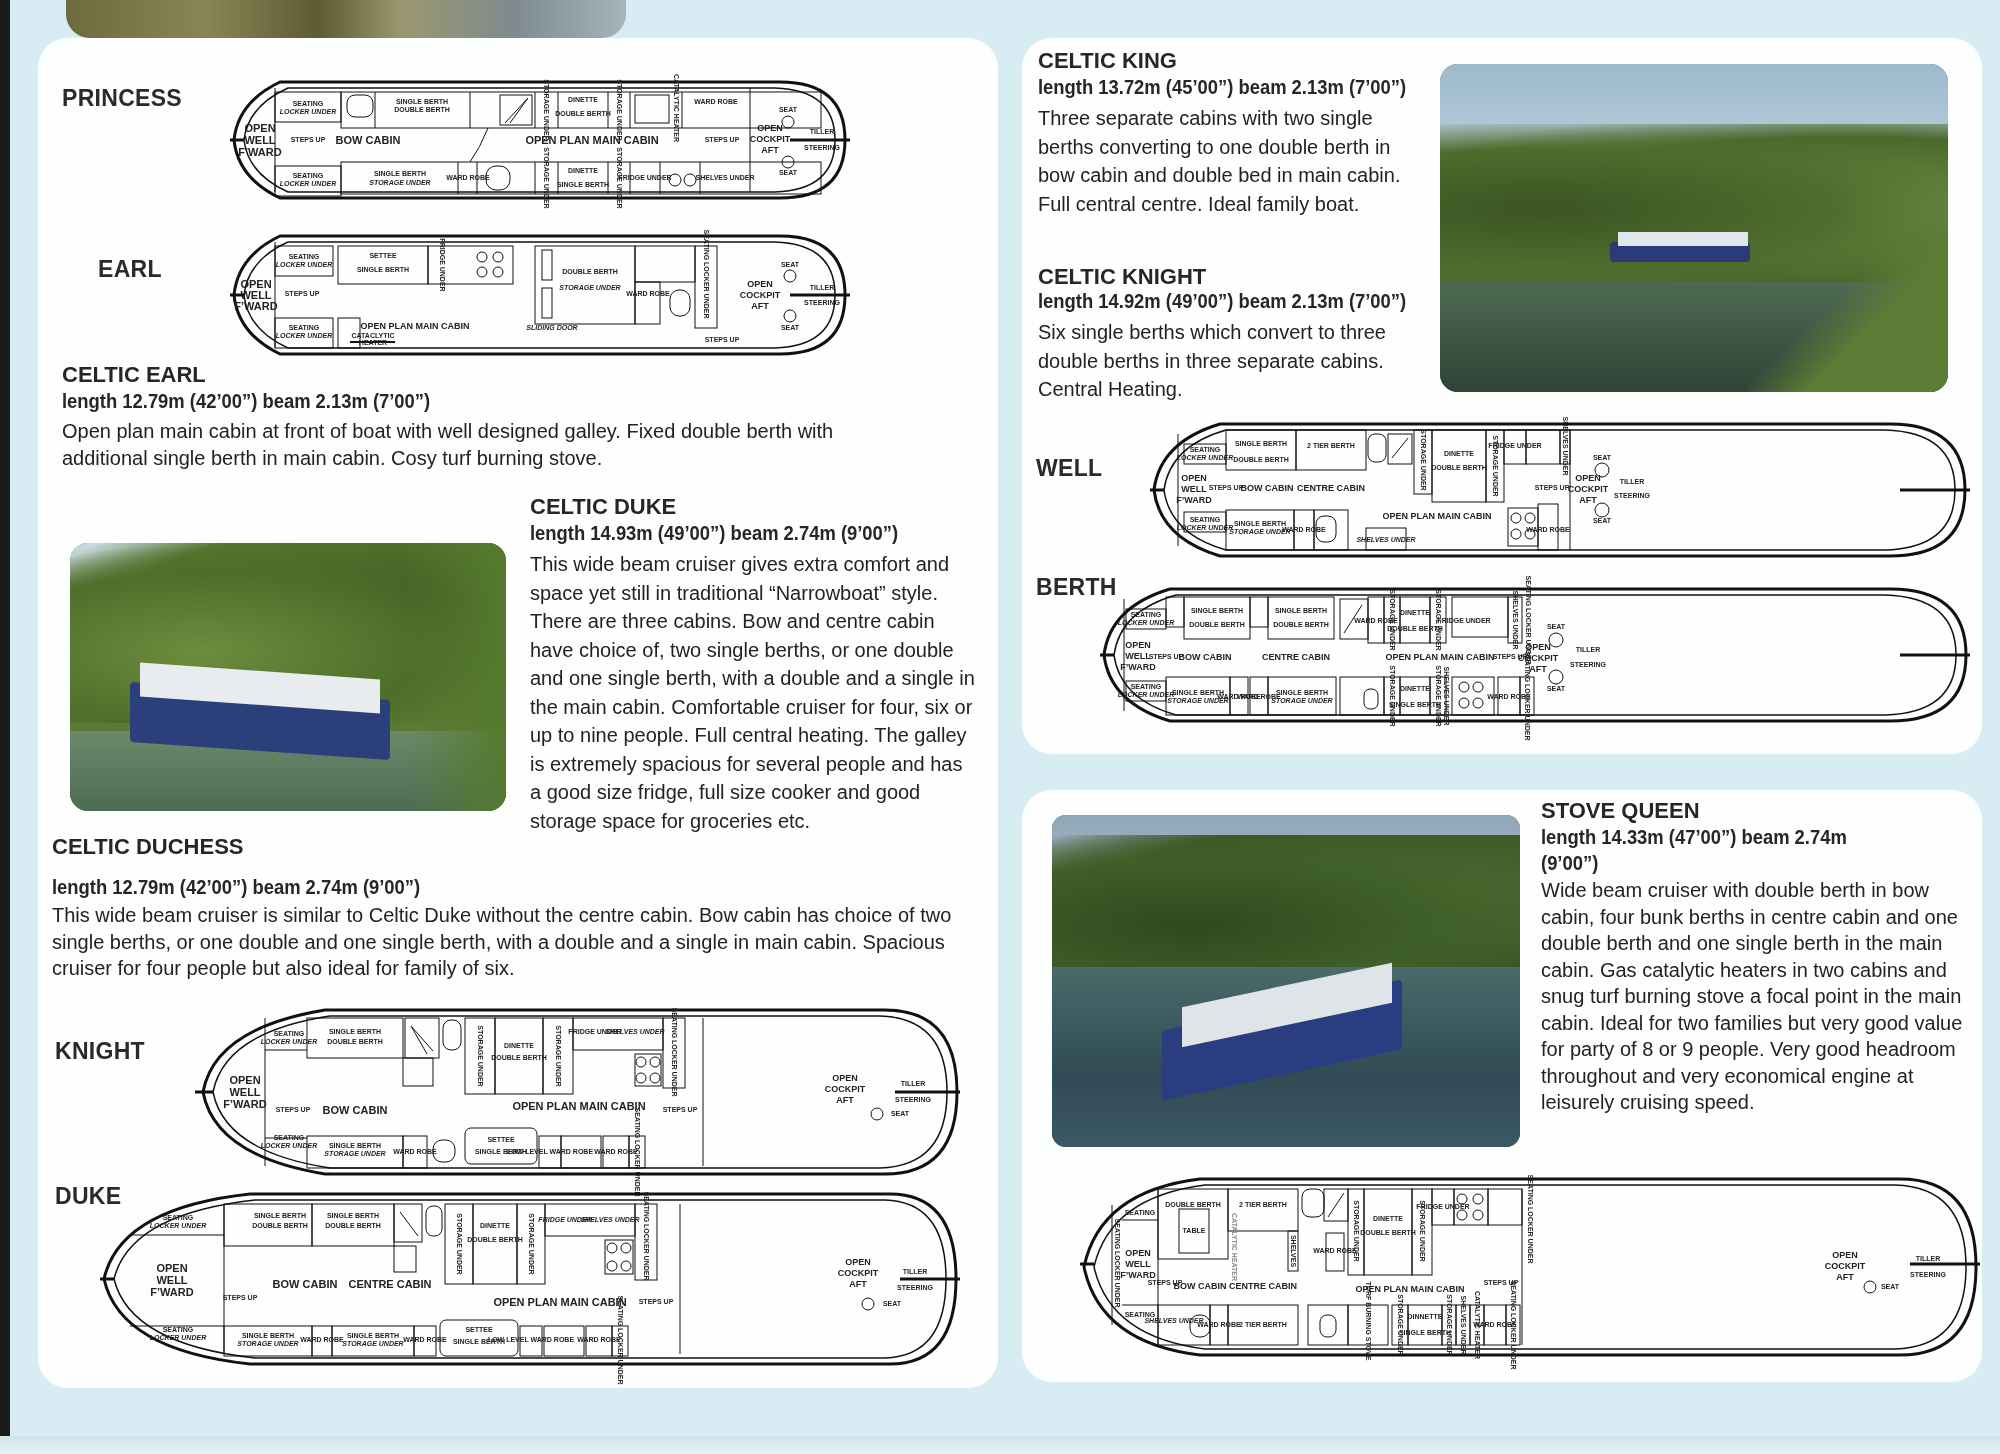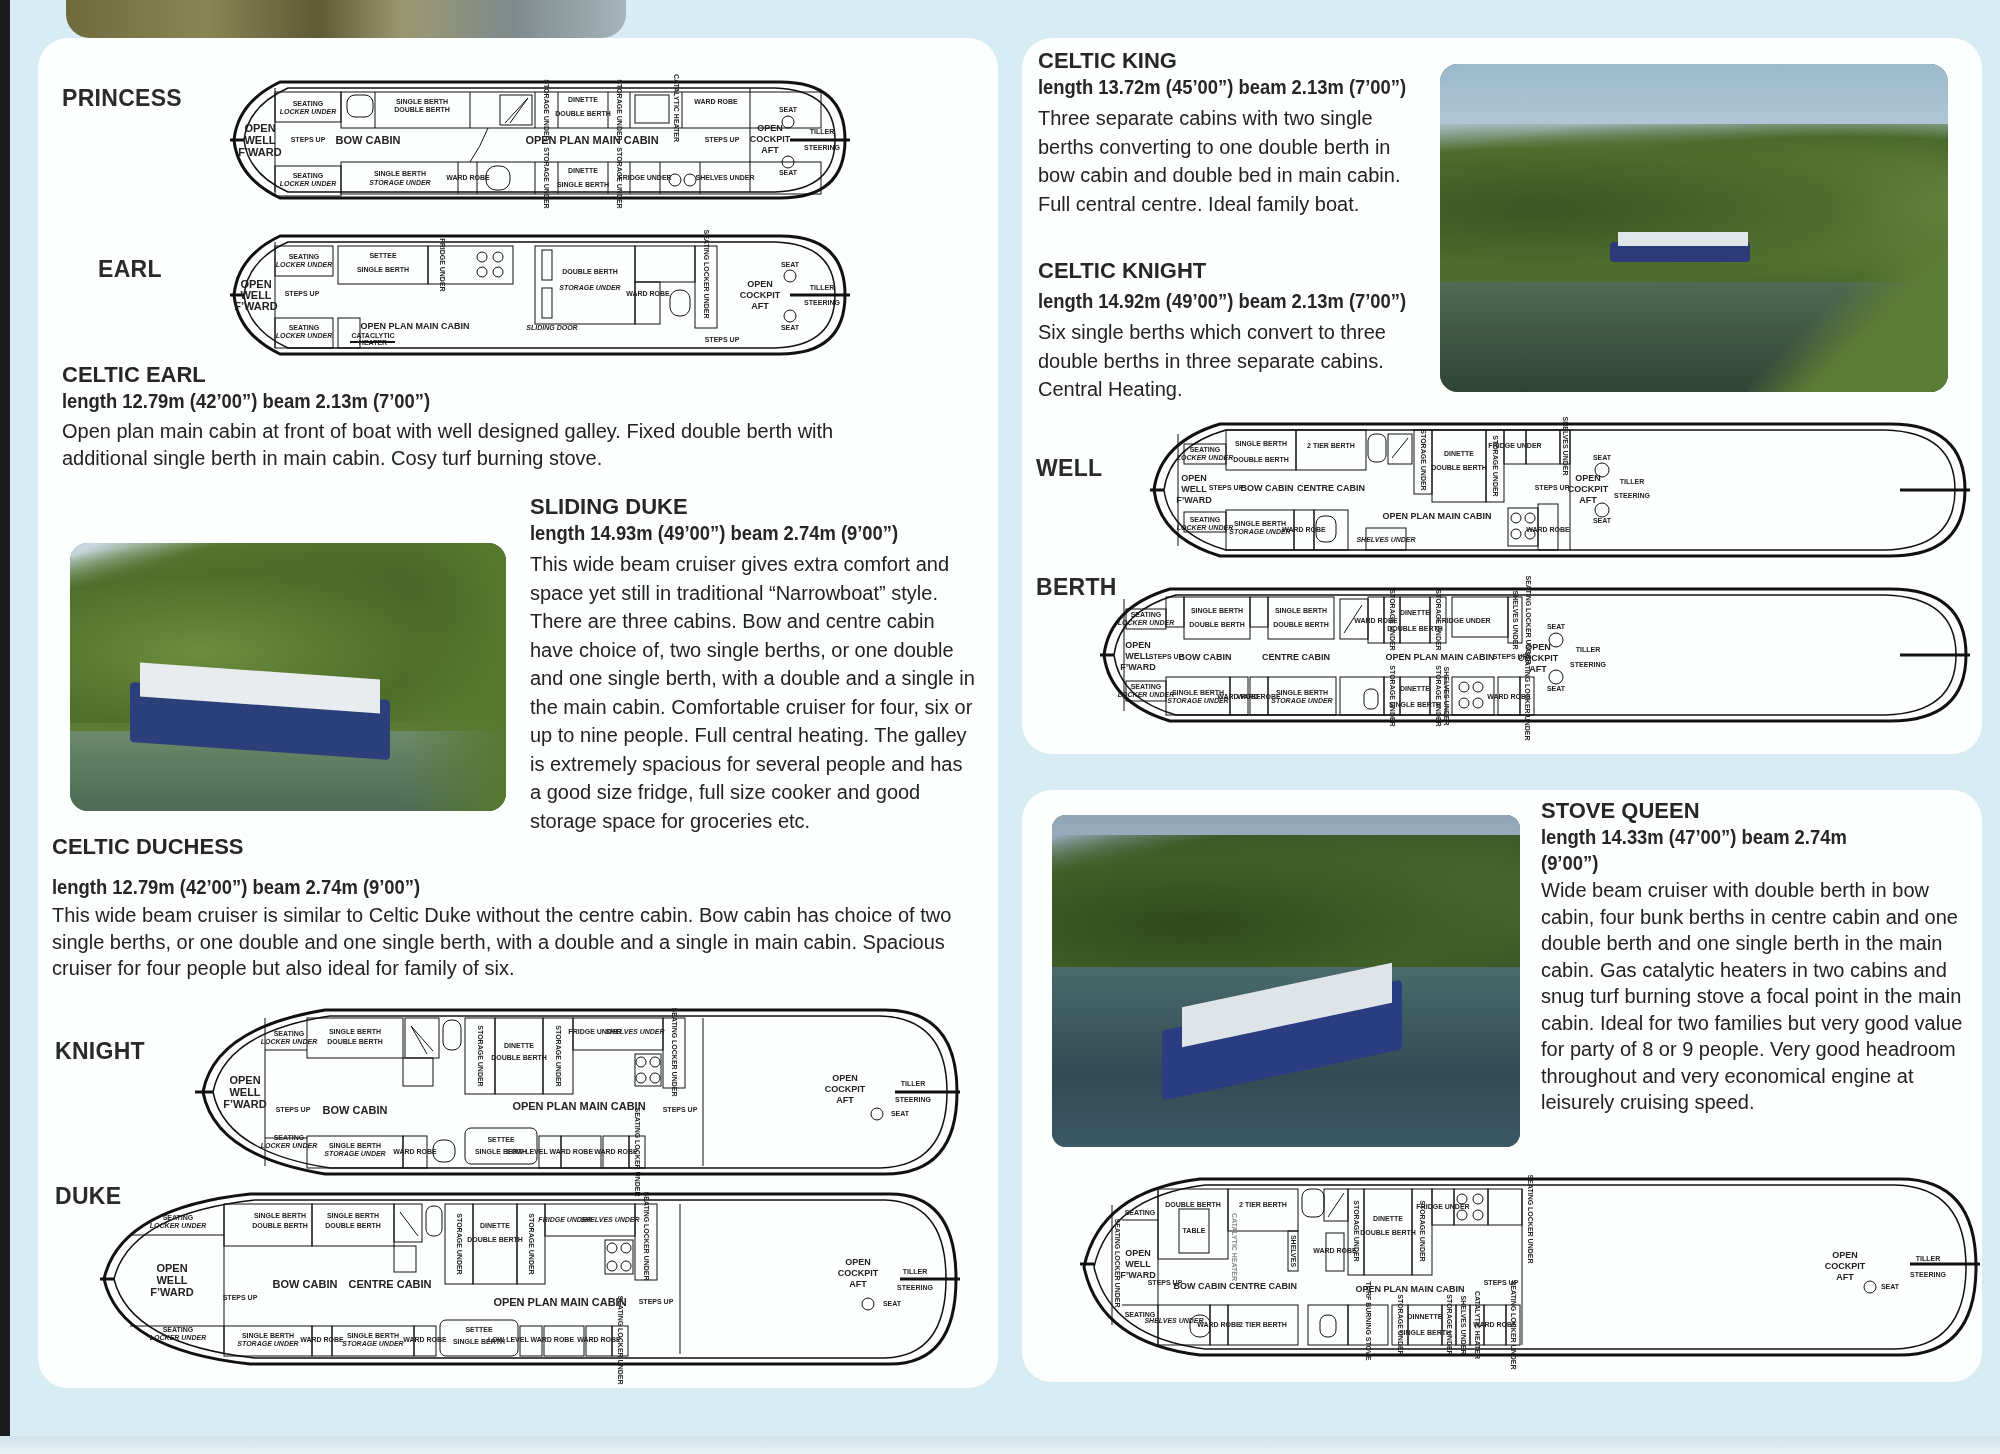--- a/index.html
+++ b/index.html
@@ -197,21 +197,21 @@
 
 <div class="photo" style="left:70px;top:543px;width:436px;height:268px;background:#5c7a35;">
   <div class="sky" style="height:60px;background:linear-gradient(#c9d9e2,#a9c0a8);"></div>
   <div class="trees" style="top:0;height:180px;background:radial-gradient(ellipse at 30% 60%,#6c8d3e 0%,#4f6e2a 50%,transparent 70%),radial-gradient(ellipse at 75% 40%,#3e5a22 0%,#55762e 60%,transparent 80%);"></div>
   <div class="water" style="height:80px;background:linear-gradient(#6b8a6a,#4d6b55);"></div>
   <div class="boat-hull" style="left:60px;top:148px;width:260px;height:60px;background:#2b3f7a;transform:skewY(4deg);"></div>
   <div class="boat-roof" style="left:70px;top:128px;width:240px;height:34px;background:#e8ecef;transform:skewY(4deg);"></div>
   <div style="position:absolute;right:0;top:0;width:100px;height:268px;background:linear-gradient(90deg,transparent,#557a2e);"></div>
 </div>
 
-<div class="model-title" style="left:530px;top:494px;">SLIDING DUKE</div>
+<div class="model-title" style="left:530px;top:494px;">CELTIC DUKE</div>
 <div class="model-spec" style="left:530px;top:522px;">length 14.93m (49’00”) beam 2.74m (9’00”)</div>
 <div class="model-desc" style="left:530px;top:550px;width:445px;line-height:28.5px;">This wide beam cruiser gives extra comfort and space yet still in traditional “Narrowboat” style. There are three cabins. Bow and centre cabin have choice of, two single berths, or one double and one single berth, with a double and a single in the main cabin. Comfortable cruiser for four, six or up to nine people. Full central heating. The galley is extremely spacious for several people and has a good size fridge, full size cooker and good storage space for groceries etc.</div>
 
 <div class="model-title" style="left:52px;top:834px;">CELTIC DUCHESS</div>
 <div class="model-spec" style="left:52px;top:876px;">length 12.79m (42’00”) beam 2.74m (9’00”)</div>
 <div class="model-desc" style="left:52px;top:902px;width:930px;">This wide beam cruiser is similar to Celtic Duke without the centre cabin. Bow cabin has choice of two single berths, or one double and one single berth, with a double and a single in main cabin. Spacious cruiser for four people but also ideal for family of six.</div>
 
 <div class="boat-label" style="left:55px;top:1038px;">KNIGHT</div>
 <div class="plan" style="left:195px;top:1006px;width:765px;height:172px;">
   <svg width="765" height="172">
@@ -364,21 +364,21 @@
   <div class="lbl small" style="left:815px;top:82px;">TILLER</div>
   <div class="lbl small" style="left:815px;top:98px;">STEERING</div>
 </div>
 
 <div class="panel panel-right-top"></div>
 
 <div class="model-title" style="left:1038px;top:48px;">CELTIC KING</div>
 <div class="model-spec" style="left:1038px;top:76px;">length 13.72m (45’00”) beam 2.13m (7’00”)</div>
 <div class="model-desc" style="left:1038px;top:104px;width:390px;line-height:28.5px;">Three separate cabins with two single berths converting to one double berth in bow cabin and double bed in main cabin. Full central centre. Ideal family boat.</div>
 
-<div class="model-title" style="left:1038px;top:258px;">CELTIC KNIGHT</div>
+<div class="model-title" style="left:1038px;top:264px;">CELTIC KNIGHT</div>
 <div class="model-spec" style="left:1038px;top:290px;">length 14.92m (49’00”) beam 2.13m (7’00”)</div>
 <div class="model-desc" style="left:1038px;top:318px;width:390px;line-height:28.5px;">Six single berths which convert to three double berths in three separate cabins. Central Heating.</div>
 
 <div class="photo" style="left:1440px;top:64px;width:508px;height:328px;background:#4c6b2e;">
   <div class="sky" style="height:130px;background:linear-gradient(#9cb9cd,#c4d6de);"></div>
   <div class="trees" style="top:60px;height:170px;background:radial-gradient(ellipse at 20% 50%,#3b5524 0%,#4e6d2d 50%,transparent 75%),radial-gradient(ellipse at 80% 50%,#6f8e45 0%,#4a6a2b 60%,transparent 85%);"></div>
   <div class="water" style="height:110px;background:linear-gradient(#4e6a52,#2f4437);"></div>
   <div class="boat-hull" style="left:170px;top:178px;width:140px;height:20px;background:#2b3a78;"></div>
   <div class="boat-roof" style="left:178px;top:168px;width:130px;height:14px;background:#e1e6ea;"></div>
   <div style="position:absolute;right:0;bottom:0;width:200px;height:150px;background:linear-gradient(135deg,transparent 40%,#5c7d35 60%);"></div>

